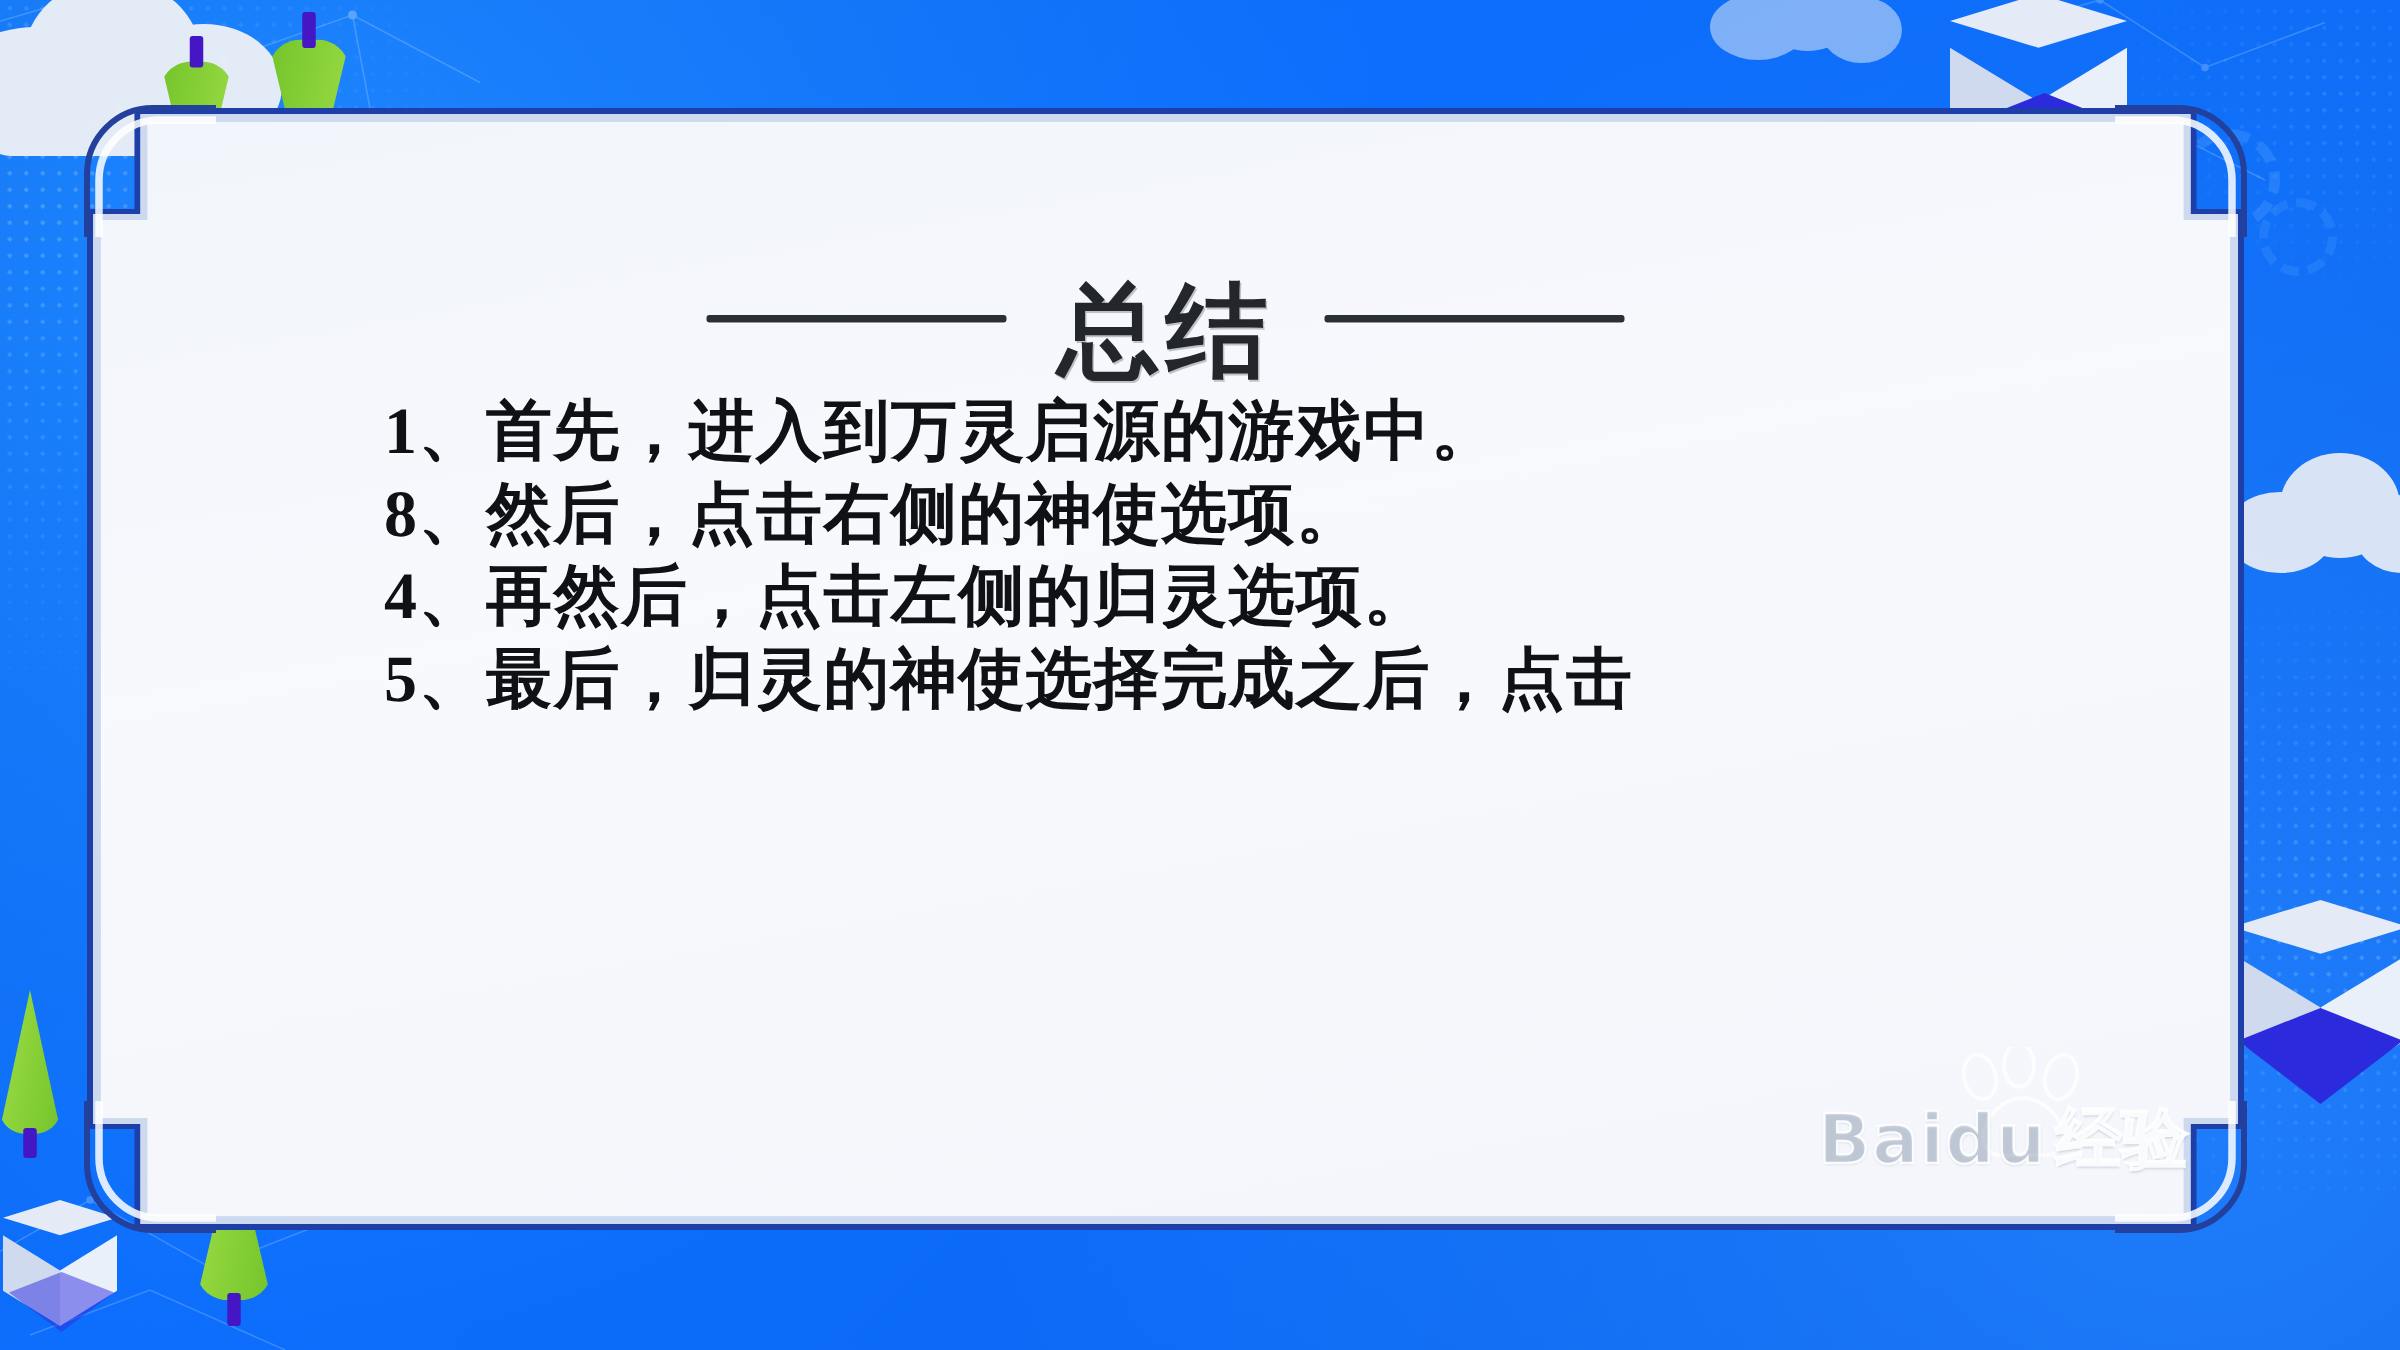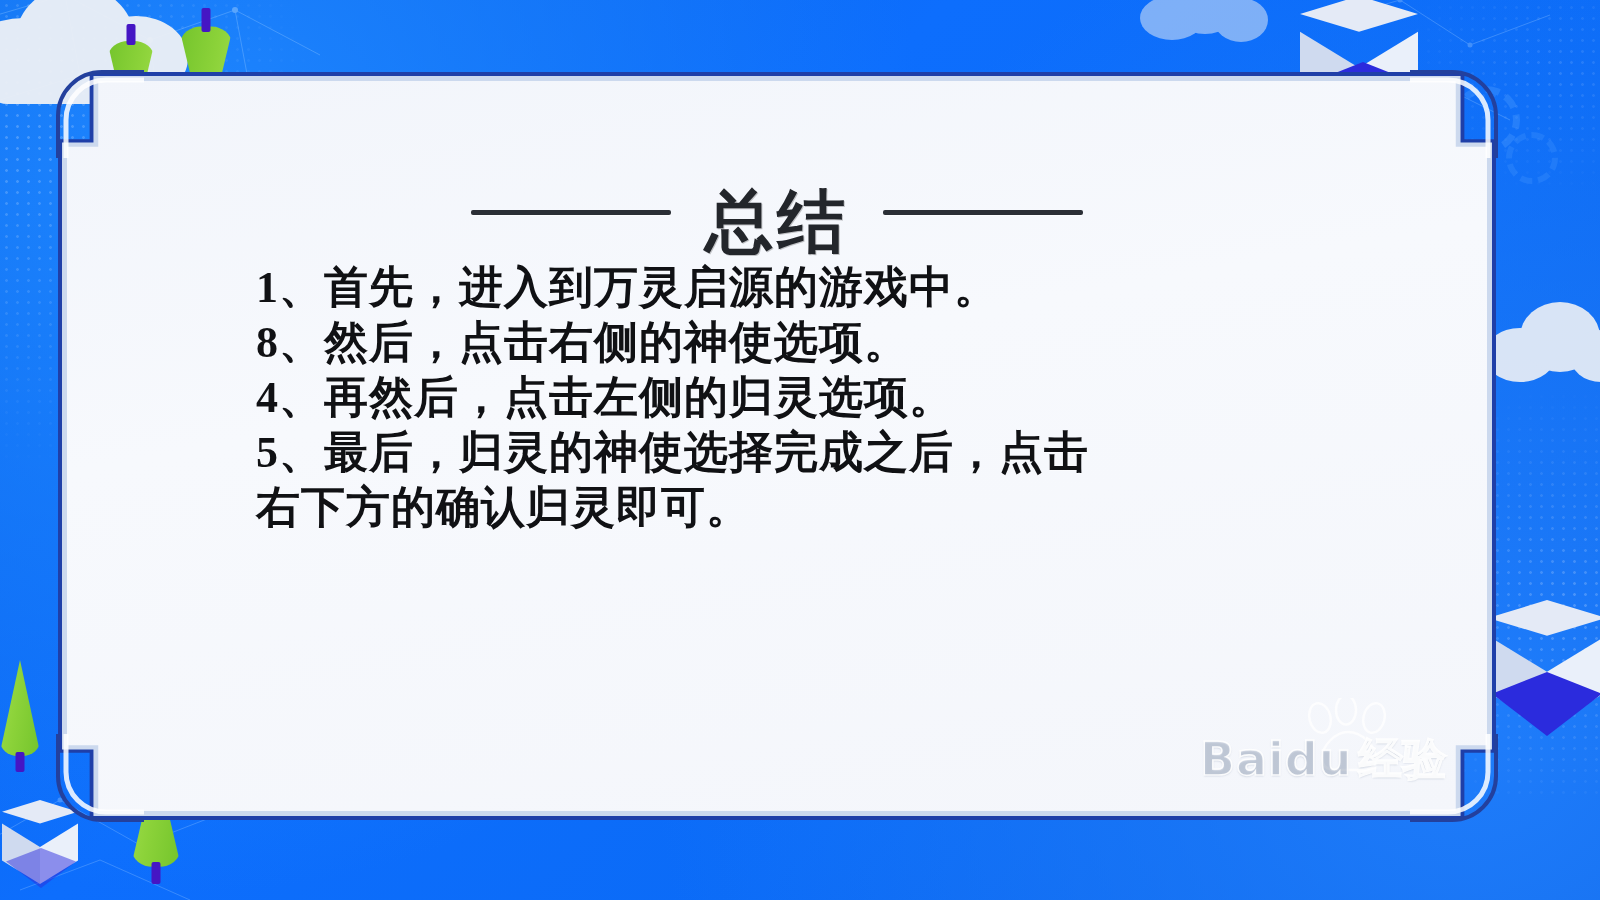--- a/index.html
+++ b/index.html
@@ -120,21 +120,21 @@
     font-family:"Liberation Serif","DejaVu Serif",serif;
     font-size:44px;line-height:55px;color:#101114;font-weight:700;
     letter-spacing:1px;
     text-shadow:0 1px 0 rgba(255,255,255,.45);
   }
   .body-text p{margin:0;white-space:pre-wrap;}
   .body-text p.cont{text-indent:0;}
 
   
   .wm{position:absolute;left:1196px;top:722px;width:300px;height:110px;}
-  .wm .mark{position:absolute;left:4px;top:6px;width:300px;height:62px;
+  .wm .mark{position:absolute;left:16px;top:6px;width:300px;height:62px;
     display:flex;align-items:center;gap:6px;}
   .wm .word{
     font-family:"DejaVu Sans","Liberation Sans",sans-serif;
     font-size:46px;font-weight:700;letter-spacing:1px;
     color:transparent;-webkit-text-stroke:1.6px rgba(255,255,255,.9);
     text-shadow:0 1px 2px rgba(90,110,140,.35);
   }
   .wm .cn{
     font-family:"DejaVu Sans","Liberation Sans",sans-serif;
     font-size:44px;font-weight:700;
@@ -282,21 +282,20 @@
         <div class="rule"></div>
         <div class="title">总结</div>
         <div class="rule"></div>
       </div>
 
       <div class="body-text">
         <p>1、首先，进入到万灵启源的游戏中。</p>
         <p>8、然后，点击右侧的神使选项。</p>
         <p>4、再然后，点击左侧的归灵选项。</p>
         <p>5、最后，归灵的神使选择完成之后，点击</p>
-        <p class="cont">右下方的确认归灵即可。</p>
       </div>
 
     </div>
   </div>
 
   <div class="wm">
     <svg class="paw" viewBox="0 0 96 76">
       <g fill="none" stroke="#ffffff" stroke-width="2.4" opacity=".9">
         <ellipse cx="18" cy="20" rx="10.5" ry="15" transform="rotate(-14 18 20)"></ellipse>
         <ellipse cx="44" cy="12" rx="10" ry="14.5"></ellipse>

